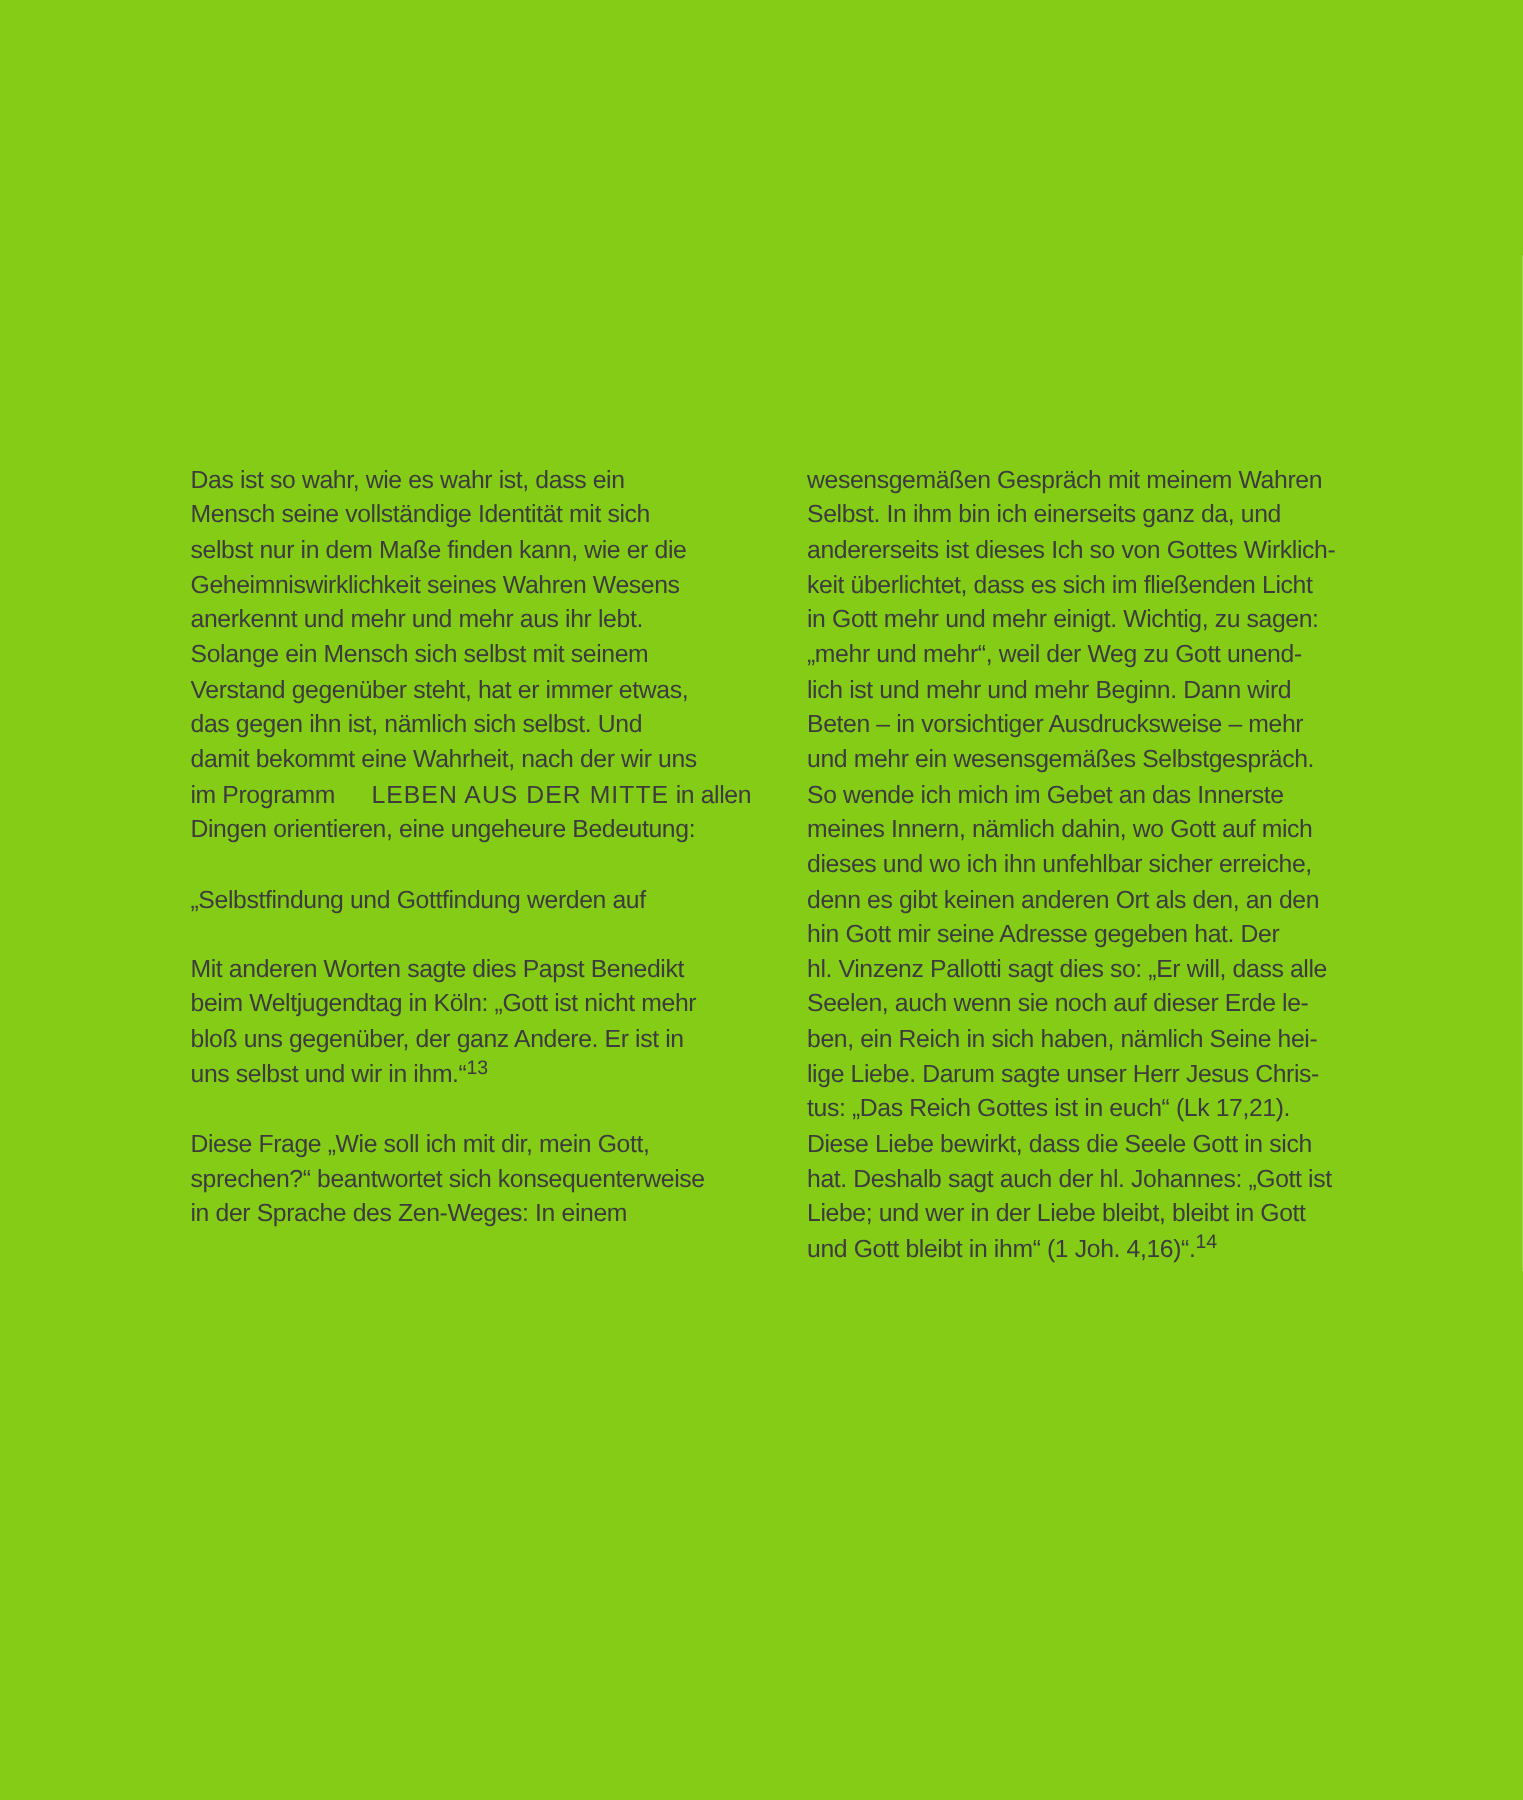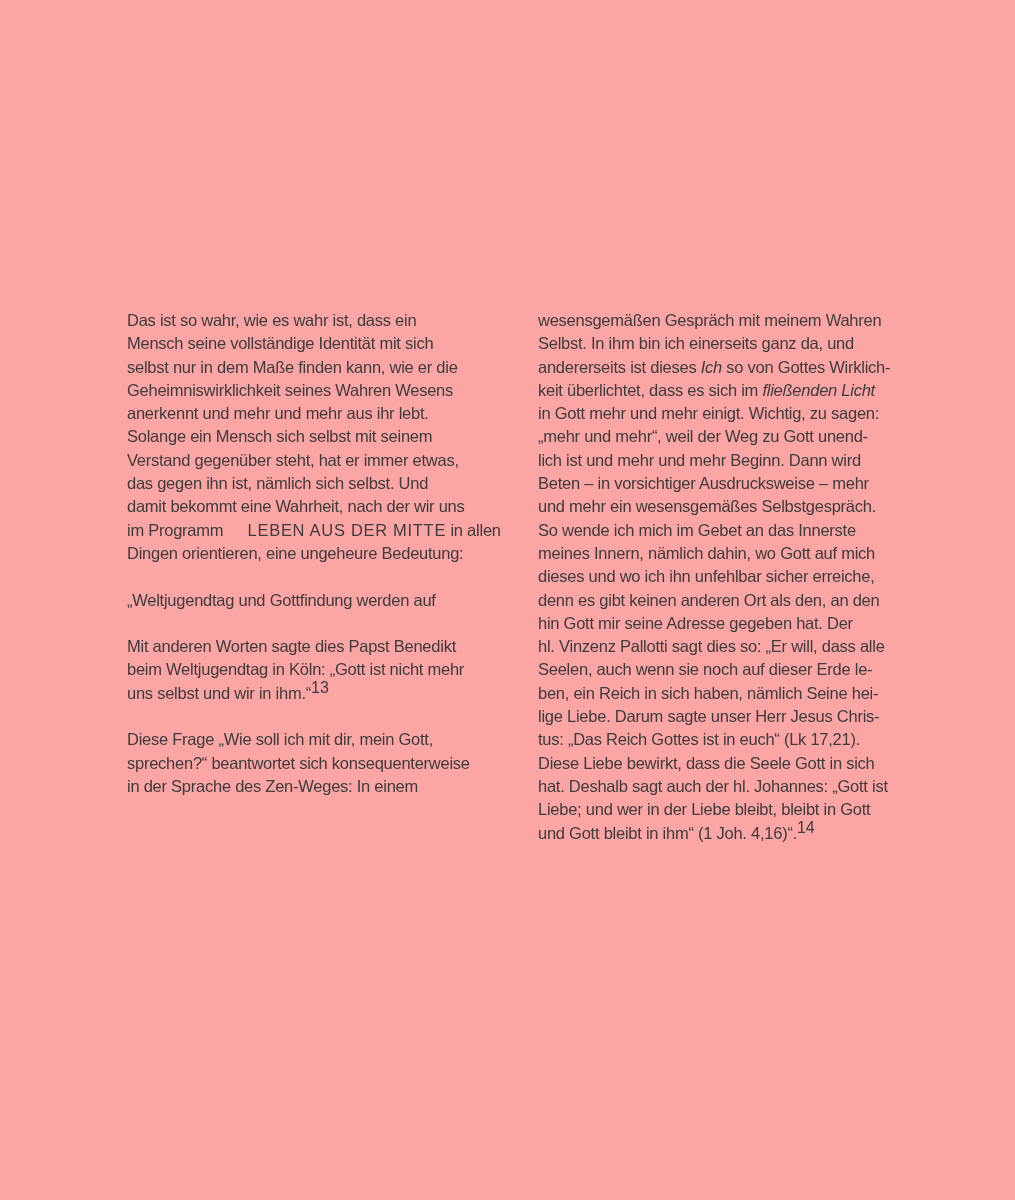--- a/index.html
+++ b/index.html
@@ -10,40 +10,40 @@
     width: 1015px;
     height: 1200px;
     background: #ffffff;
     position: relative;
     font-family: "Liberation Sans", "DejaVu Sans", sans-serif;
     overflow: hidden;
   }
   .page {
     position: absolute;
     inset: 0;
-    background: #fca5a5;
+    background: #84cc16;
   }
   .text-col {
     position: absolute;
     top: 309px;
     width: 392px;
     color: #3c3c3c;
     font-size: 16.5px;
     line-height: 23.3px;
     letter-spacing: -0.25px;
     font-stretch: semi-condensed;
   }
   .col-left  { left: 127px; }
   .col-right { left: 538px; }
   .para + .para { margin-top: 23.3px; }
   .line { white-space: nowrap; }
-  .i    { font-style: italic; }
+  .i    { }
   .caps { letter-spacing: 0.7px; margin-left: 20px; }
   .sup  {
-    font-size: 16px;
+    font-size: 13px;
     position: relative;
     top: -5.5px;
     letter-spacing: 0;
   }
 </style>
 </head>
 <body>
 
 <div class="page">
   <div class="text-col col-left">
@@ -54,25 +54,26 @@
         <div class="line"><span>Geheimniswirklichkeit seines Wahren Wesens</span></div>
         <div class="line"><span>anerkennt und mehr und mehr aus ihr lebt.</span></div>
         <div class="line"><span>Solange ein Mensch sich selbst mit seinem</span></div>
         <div class="line"><span>Verstand gegenüber steht, hat er immer etwas,</span></div>
         <div class="line"><span>das gegen ihn ist, nämlich sich selbst. Und</span></div>
         <div class="line"><span>damit bekommt eine Wahrheit, nach der wir uns</span></div>
         <div class="line"><span>im Programm </span><span class="caps">LEBEN AUS DER MITTE</span><span> in allen</span></div>
         <div class="line"><span>Dingen orientieren, eine ungeheure Bedeutung:</span></div>
       </div>
       <div class="para">
-        <div class="line"><span>„Weltjugendtag und Gottfindung werden auf</span></div>
+        <div class="line"><span>„Selbstfindung und Gottfindung werden auf</span></div>
       </div>
       <div class="para">
         <div class="line"><span>Mit anderen Worten sagte dies Papst Benedikt</span></div>
         <div class="line"><span>beim Weltjugendtag in Köln: „Gott ist nicht mehr</span></div>
+        <div class="line"><span>bloß uns gegenüber, der ganz Andere. Er ist in</span></div>
         <div class="line"><span>uns selbst und wir in ihm.“</span><span class="sup">13</span></div>
       </div>
       <div class="para">
         <div class="line"><span>Diese Frage „Wie soll ich mit dir, mein Gott,</span></div>
         <div class="line"><span>sprechen?“ beantwortet sich konsequenterweise</span></div>
         <div class="line"><span>in der Sprache des Zen-Weges: In einem</span></div>
       </div>
     </div>
   <div class="text-col col-right">
       <div class="para">

